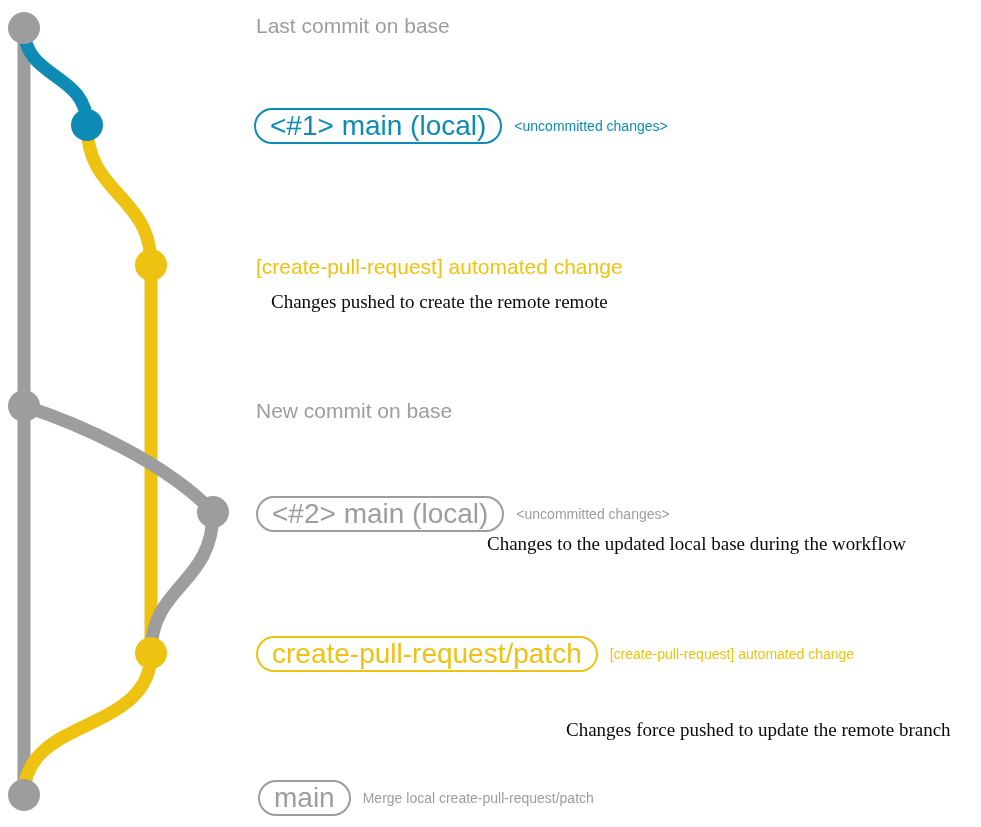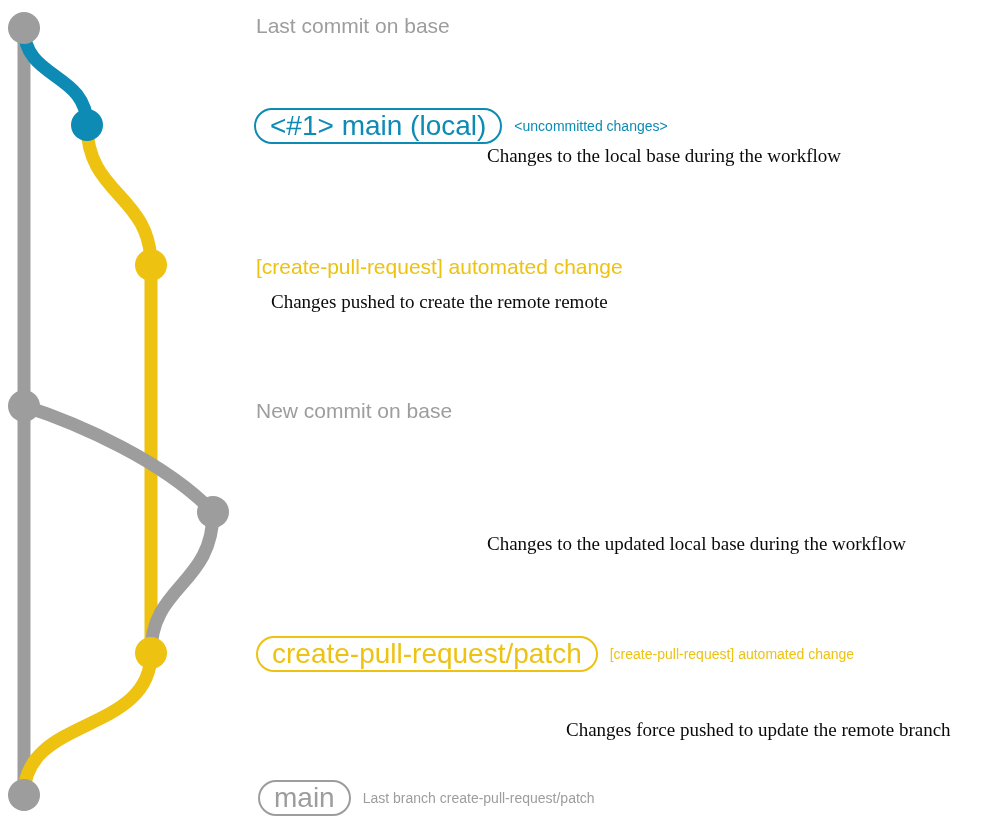--- a/index.html
+++ b/index.html
@@ -127,32 +127,34 @@
     <circle cx="24" cy="795" r="16" fill="#9d9d9d"></circle>
   </svg>
 
   <div class="label-layer">
 
     <div class="plain-note" style="left:256px; top:14px;">Last commit on base</div>
 
     <div class="row" style="left:254px; top:108px;">
       <span class="badge blue">&lt;#1&gt; main (local)</span><span class="subject blue">&lt;uncommitted changes&gt;</span>
     </div>
-    <div class="desc" style="left:487px; top:145px;">Changes to the local base during the workflow</div>
 
     <div class="headline" style="left:256px; top:255px;">[create-pull-request] automated change</div>
     <div class="desc" style="left:271px; top:291px;">Changes pushed to create the remote remote</div>
 
     <div class="plain-note" style="left:256px; top:399px;">New commit on base</div>
 
+    <div class="row" style="left:256px; top:496px;">
+      <span class="badge gray">&lt;#2&gt; main (local)</span><span class="subject gray">&lt;uncommitted changes&gt;</span>
+    </div>
     <div class="desc" style="left:487px; top:533px;">Changes to the updated local base during the workflow</div>
 
     <div class="row" style="left:256px; top:636px;">
       <span class="badge yellow">create-pull-request/patch</span><span class="subject yellow">[create-pull-request] automated change</span>
     </div>
     <div class="desc" style="left:566px; top:673px;margin-top:46px;">Changes force pushed to update the remote branch</div>
 
     <div class="row" style="left:258px; top:780px;">
-      <span class="badge gray">main</span><span class="subject gray">Last branch create-pull-request/patch</span>
+      <span class="badge gray">main</span><span class="subject gray">Merge local create-pull-request/patch</span>
     </div>
 
   </div>
 </div>
 
 </body></html>

